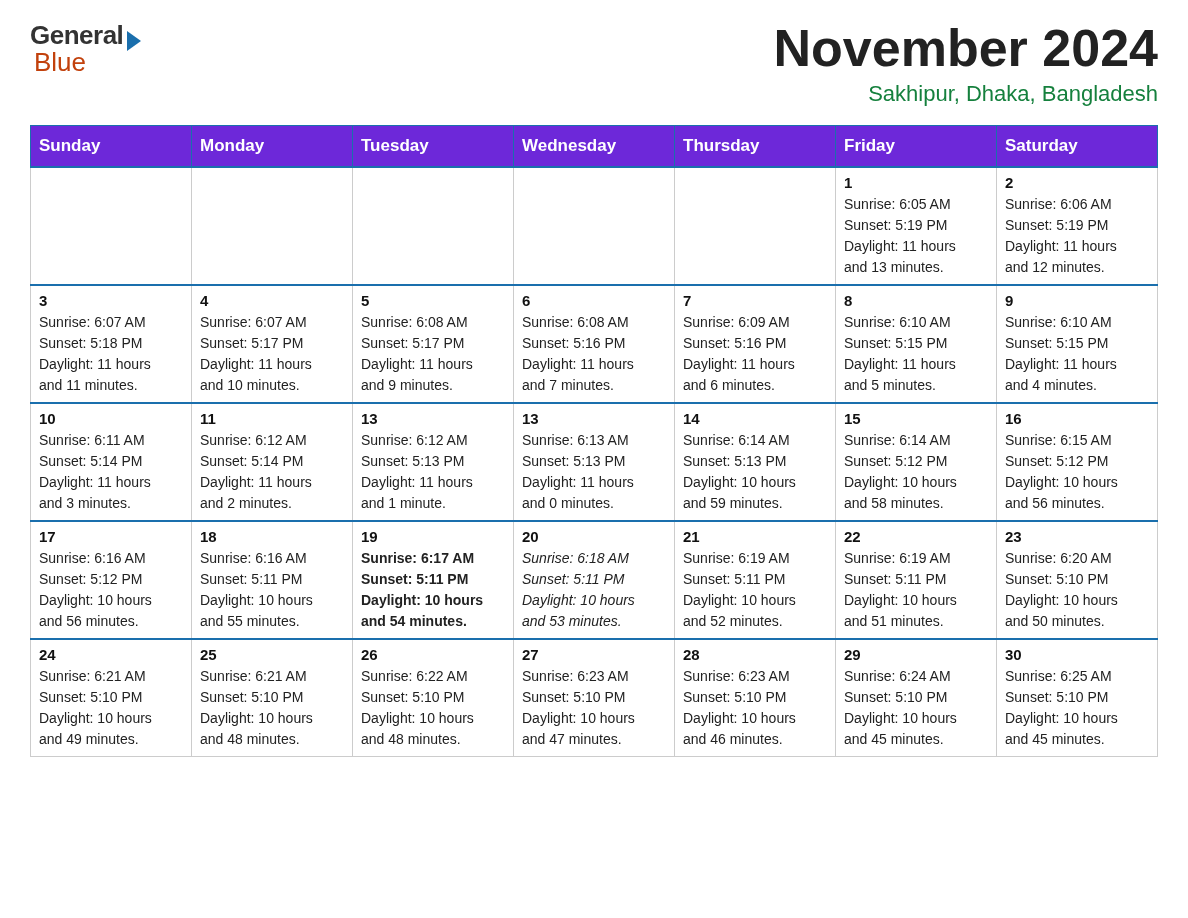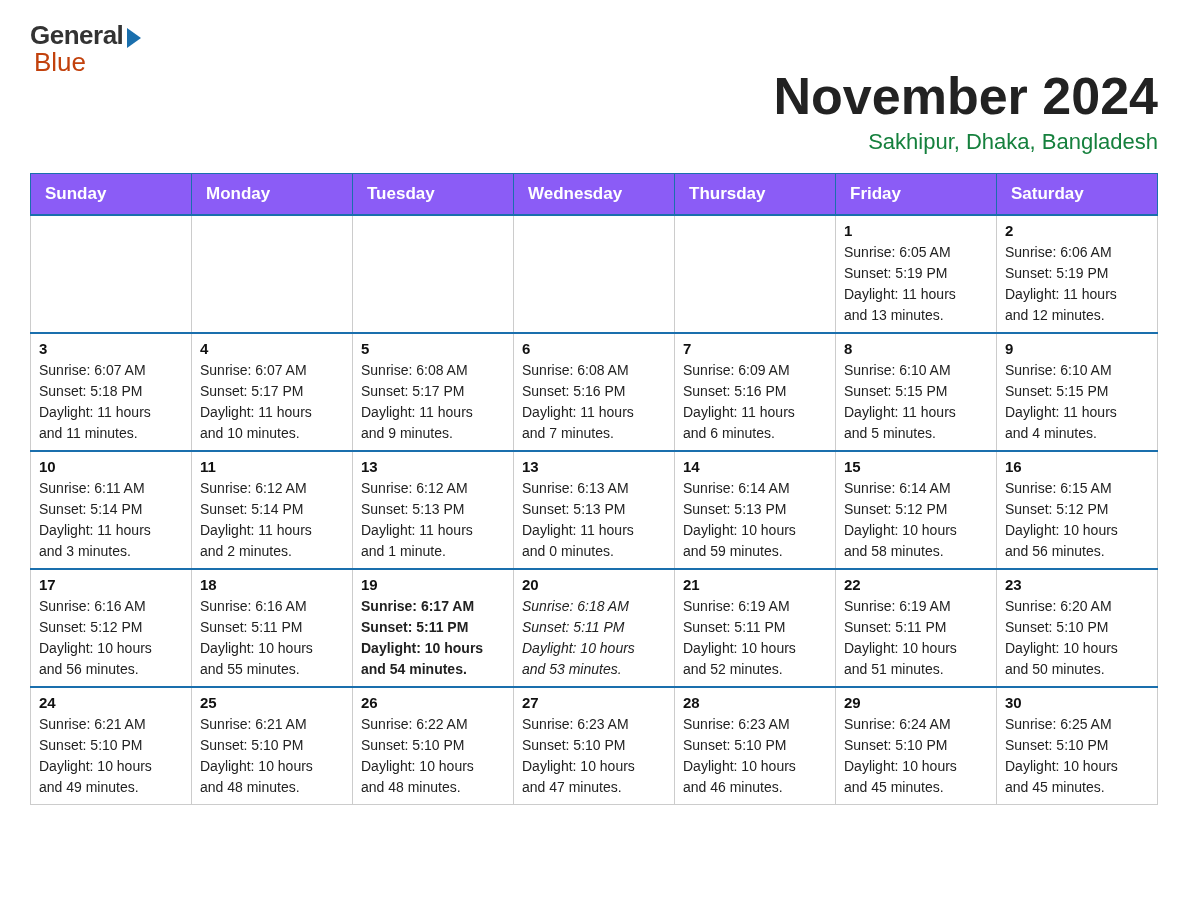--- a/index.html
+++ b/index.html
@@ -16,21 +16,21 @@
       align-items: flex-start;
       margin-bottom: 18px;
     }
     .logo {
       display: flex;
       flex-direction: column;
       align-items: flex-start;
     }
     .logo-top {
       display: flex;
-      align-items: center;
+      align-items: flex-end;
     }
     .logo-general {
       font-size: 26px;
       font-weight: bold;
       color: #333;
       letter-spacing: -0.5px;
     }
     .logo-arrow {
       width: 0;
       height: 0;
@@ -42,44 +42,43 @@
     }
     .logo-blue {
       font-size: 26px;
       font-weight: normal;
       color: #c2410c;
       margin-top: -4px;
       padding-left: 4px;
     }
     .title-block {
       text-align: right;
-      margin-top: 48px;
     }
     .month-title {
       font-size: 52px;
       font-weight: bold;
       color: #222;
       line-height: 1.1;
     }
     .location-title {
       font-size: 22px;
       color: #15803d;
       margin-top: 4px;
     }
     .calendar {
       width: 100%;
       border-collapse: collapse;
       border: 1px solid #aaa;
     }
     .calendar th {
-      background-color: #8b5cf6;
+      background-color: #6d28d9;
       color: #fff;
       font-size: 17px;
       font-weight: bold;
-      padding: 10px 14px;
+      padding: 10px 8px;
       text-align: left;
       border: 1px solid #1a6fad;
     }
     .calendar td {
       vertical-align: top;
       border: 1px solid #ccc;
       padding: 6px 8px;
       width: 14.28%;
       min-height: 90px;
       font-size: 13px;

